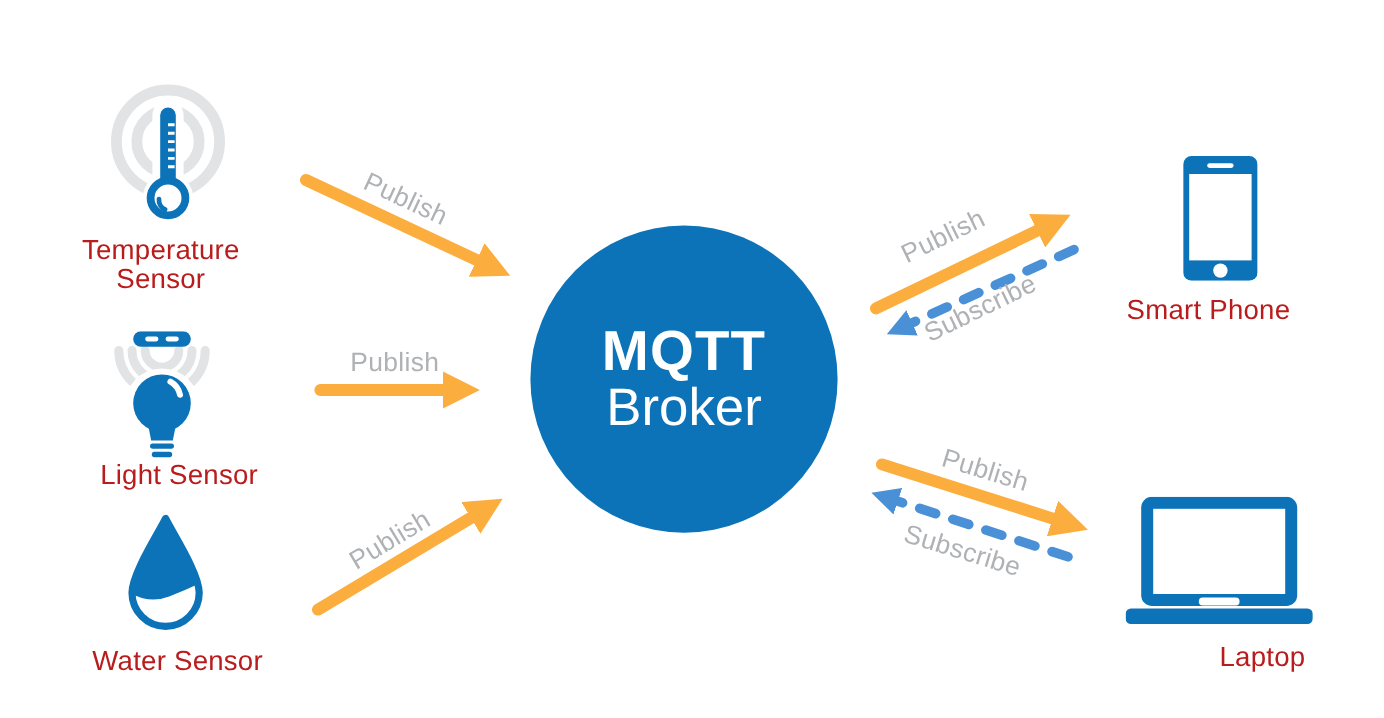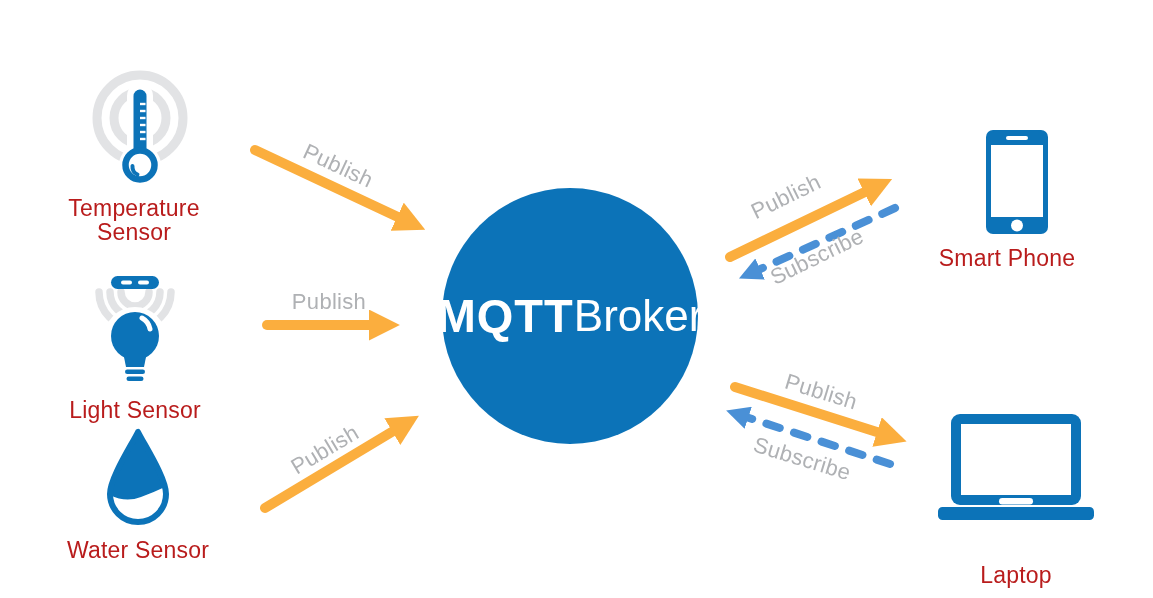--- a/index.html
+++ b/index.html
@@ -11,21 +11,21 @@
   .node-label{
     color:#b91c1c;font-size:23px;line-height:1.05;text-align:center;
     white-space:pre-line;letter-spacing:0.2px;
   }
   .edge-label{
     position:absolute;color:#afb1b4;font-size:22px;white-space:nowrap;
     letter-spacing:0.3px;
   }
   #broker{
     position:absolute;left:442px;top:188px;width:256px;height:256px;
-    border-radius:50%;background:#0c73b8;display:flex;flex-direction:row;
+    border-radius:50%;background:#0c73b8;display:flex;flex-direction:column;
     align-items:center;justify-content:center;color:#ffffff;text-align:center;
   }
   #broker .t1{font-size:47px;font-weight:bold;letter-spacing:1px;line-height:1.05;}
   #broker .t2{font-size:44px;font-weight:normal;line-height:1.1;}
   svg{display:block;}
   #edges{position:absolute;left:0;top:0;pointer-events:none;}
 </style>
 </head>
 <body>
 
@@ -92,51 +92,51 @@
       <rect x="26" y="0" width="48" height="13" rx="6.5" fill="#0c73b8"></rect>
       <rect x="36" y="4.5" width="11" height="4" rx="2" fill="#ffffff"></rect>
       <rect x="53" y="4.5" width="11" height="4" rx="2" fill="#ffffff"></rect>
       <circle cx="50" cy="60" r="24" fill="#0c73b8"></circle>
       <path d="M38 76 L41 91 L59 91 L62 76 Z" fill="#0c73b8"></path>
       <path d="M57 42 A 16 16 0 0 1 65 53" fill="none" stroke="#ffffff" stroke-width="5" stroke-linecap="round"></path>
       <rect x="40" y="93.5" width="20" height="4.5" rx="2.25" fill="#0c73b8"></rect>
       <rect x="41.5" y="100.5" width="17" height="4.5" rx="2.25" fill="#0c73b8"></rect>
     </svg>
   </div>
-  <div class="node-label abs" style="left:55px;top:398px;width:160px;">Light Sensor</div>
+  <div class="node-label abs" style="left:55px;top:383px;width:160px;text-align:right;">Light Sensor</div>
 
   <div class="abs" style="left:93px;top:428px;">
     <svg width="90" height="100" viewBox="0 0 90 100">
       <defs>
         <clipPath id="dropclip">
           <path d="M45 4 C38 18 17 50 17 66 A28 28 0 0 0 73 66 C73 50 52 18 45 4 Z"></path>
         </clipPath>
       </defs>
       <g clip-path="url(#dropclip)">
         <rect x="0" y="0" width="90" height="100" fill="#0c73b8"></rect>
         <path d="M12 64 Q30 76 48 69 Q64 63 78 56 L78 100 L12 100 Z" fill="#ffffff"></path>
       </g>
       <path d="M45 4 C38 18 17 50 17 66 A28 28 0 0 0 73 66 C73 50 52 18 45 4 Z" fill="none" stroke="#0c73b8" stroke-width="6" stroke-linejoin="round"></path>
     </svg>
   </div>
-  <div class="node-label abs" style="left:58px;top:538px;width:160px;">Water Sensor</div>
+  <div class="node-label abs" style="left:68px;top:538px;width:160px;">Water Sensor</div>
 
   <div class="abs" style="left:986px;top:130px;">
     <svg width="62" height="104" viewBox="0 0 62 104">
       <rect x="0" y="0" width="62" height="104" rx="7" fill="#0c73b8"></rect>
       <rect x="5" y="15" width="52" height="72" fill="#ffffff"></rect>
       <rect x="20" y="6" width="22" height="4" rx="2" fill="#ffffff"></rect>
       <circle cx="31" cy="95.5" r="6" fill="#ffffff"></circle>
     </svg>
   </div>
   <div class="node-label abs" style="left:927px;top:246px;width:160px;">Smart Phone</div>
 
   <div class="abs" style="left:938px;top:414px;">
     <svg width="156" height="107" viewBox="0 0 156 107">
       <rect x="13" y="0" width="130" height="91" rx="9" fill="#0c73b8"></rect>
       <rect x="23" y="10" width="110" height="71" fill="#ffffff"></rect>
       <rect x="61" y="84" width="34" height="6.5" rx="3.25" fill="#ffffff"></rect>
       <rect x="0" y="93" width="156" height="13" rx="4.5" fill="#0c73b8"></rect>
     </svg>
   </div>
-  <div class="node-label abs" style="left:936px;top:535px;width:160px;margin-top:28px;">Laptop</div>
+  <div class="node-label abs" style="left:972px;top:535px;width:160px;">Laptop</div>
 
 </div>
 
 </body></html>

